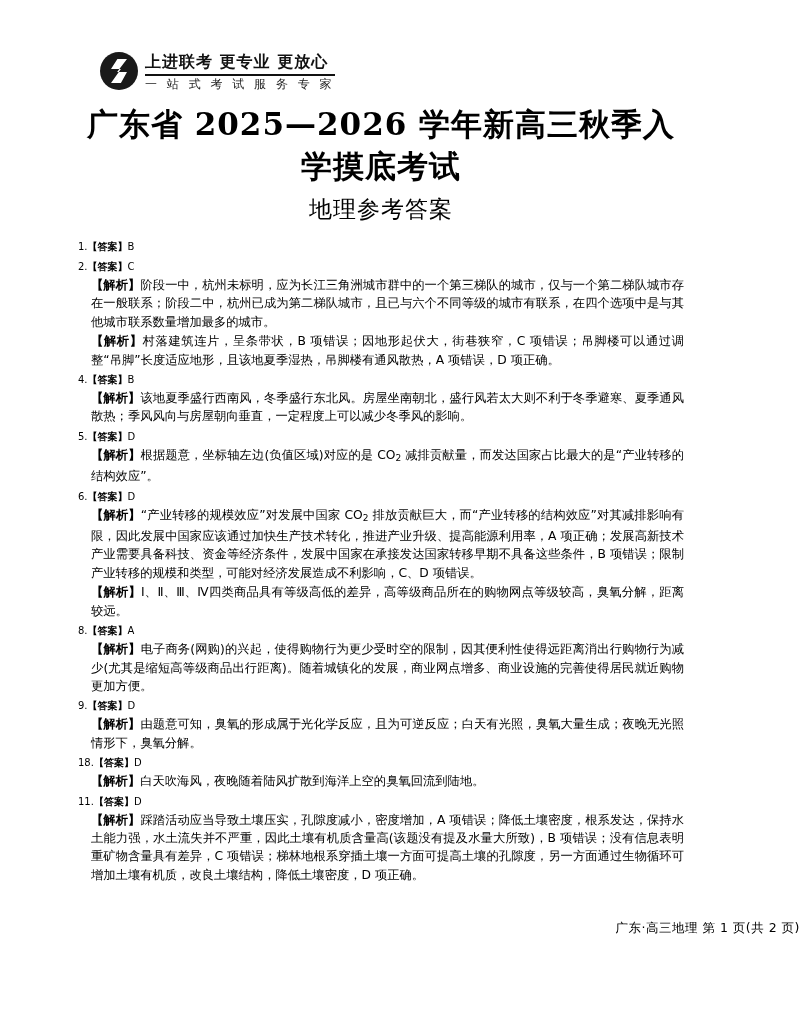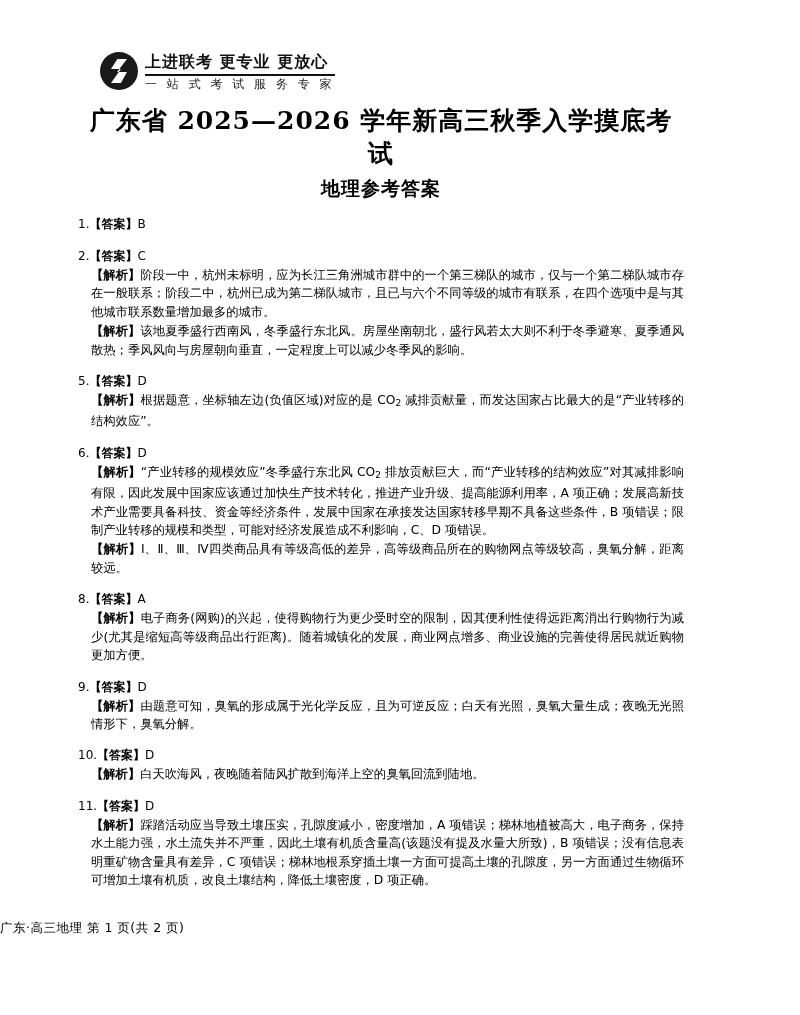--- a/index.html
+++ b/index.html
@@ -72,50 +72,49 @@
     letter-spacing: 3px;
     color: #222;
     line-height: 12px;
     white-space: nowrap;
   }
 
   
   .doc-title {
     text-align: center;
     font-family: "DejaVu Serif", "Liberation Serif", serif;
-    font-size: 25px;
+    font-size: 31px;
     font-weight: bold;
     letter-spacing: 1px;
     margin: 4px 0 6px 0;
     color: #000;
   }
   .doc-subtitle {
     text-align: center;
     font-family: "DejaVu Serif", "Liberation Serif", serif;
-    font-size: 19px;
-    font-weight: bold;
+    font-size: 23px;
+    font-weight: normal;
     letter-spacing: 1px;
     margin-bottom: 12px;
     color: #000;
   }
 
   
   .answers {
     font-size: 12.3px;
     line-height: 18.6px;
     color: #000;
   }
   .item {
     margin-bottom: 1px;
   }
   .ans-line {
     white-space: nowrap;
-    font-size: 12px;
+    font-size: 10px;
     line-height: 19px;
-    margin-top: 13px;
   }
   .exp-line {
     text-align: justify;
     text-justify: inter-ideograph;
     text-indent: 0;
     padding-left: 13px;
     font-size: 12.3px;
     line-height: 18.4px;
   }
   .lbl {
@@ -125,21 +124,21 @@
     font-size: 9px;
     vertical-align: -2px;
   }
 
   
   .footer {
     position: absolute;
     left: 0;
     right: 0;
     bottom: 78px;
-    text-align: left;
+    text-align: right;
     font-size: 12.5px;
     color: #000;
     letter-spacing: 0.5px;
   }
 </style>
 </head>
 <body>
 
 <div class="page">
 
@@ -160,56 +159,58 @@
     <div class="item">
       <div class="ans-line"><span>1.</span><span class="lbl">【答案】</span><span>B</span></div>
     </div>
 
     <div class="item">
       <div class="ans-line"><span>2.</span><span class="lbl">【答案】</span><span>C</span></div>
       <div class="exp-line"><span class="lbl">【解析】</span><span>阶段一中，杭州未标明，应为长江三角洲城市群中的一个第三梯队的城市，仅与一个第二梯队城市存在一般联系；阶段二中，杭州已成为第二梯队城市，且已与六个不同等级的城市有联系，在四个选项中是与其他城市联系数量增加最多的城市。</span></div>
     </div>
 
     <div class="item">
-    </div>
-
-    <div class="item">
+      <div class="exp-line"><span class="lbl">【解析】</span><span>村落建筑连片，呈条带状，B 项错误；因地形起伏大，街巷狭窄，C 项错误；吊脚楼可以通过调整“吊脚”长度适应地形，且该地夏季湿热，吊脚楼有通风散热，A 项错误，D 项正确。</span></div>
+    </div>
+
+    <div class="item">
+      <div class="ans-line"><span>4.</span><span class="lbl">【答案】</span><span>B</span></div>
       <div class="exp-line"><span class="lbl">【解析】</span><span>该地夏季盛行西南风，冬季盛行东北风。房屋坐南朝北，盛行风若太大则不利于冬季避寒、夏季通风散热；季风风向与房屋朝向垂直，一定程度上可以减少冬季风的影响。</span></div>
     </div>
 
     <div class="item">
       <div class="ans-line"><span>5.</span><span class="lbl">【答案】</span><span>D</span></div>
       <div class="exp-line"><span class="lbl">【解析】</span><span>根据题意，坐标轴左边(负值区域)对应的是 CO</span><sub>2</sub><span> 减排贡献量，而发达国家占比最大的是“产业转移的结构效应”。</span></div>
     </div>
 
     <div class="item">
       <div class="ans-line"><span>6.</span><span class="lbl">【答案】</span><span>D</span></div>
-      <div class="exp-line"><span class="lbl">【解析】</span><span>“产业转移的规模效应”冬季盛行东北风 CO</span><sub>2</sub><span> 排放贡献巨大，而“产业转移的结构效应”对其减排影响有限，因此发展中国家应该通过加快生产技术转化，推进产业升级、提高能源利用率，A 项正确；发展高新技术产业需要具备科技、资金等经济条件，发展中国家在承接发达国家转移早期不具备这些条件，B 项错误；限制产业转移的规模和类型，可能对经济发展造成不利影响，C、D 项错误。</span></div>
+      <div class="exp-line"><span class="lbl">【解析】</span><span>“产业转移的规模效应”对发展中国家 CO</span><sub>2</sub><span> 排放贡献巨大，而“产业转移的结构效应”对其减排影响有限，因此发展中国家应该通过加快生产技术转化，推进产业升级、提高能源利用率，A 项正确；发展高新技术产业需要具备科技、资金等经济条件，发展中国家在承接发达国家转移早期不具备这些条件，B 项错误；限制产业转移的规模和类型，可能对经济发展造成不利影响，C、D 项错误。</span></div>
     </div>
 
     <div class="item">
       <div class="exp-line"><span class="lbl">【解析】</span><span>Ⅰ、Ⅱ、Ⅲ、Ⅳ四类商品具有等级高低的差异，高等级商品所在的购物网点等级较高，臭氧分解，距离较远。</span></div>
     </div>
 
     <div class="item">
       <div class="ans-line"><span>8.</span><span class="lbl">【答案】</span><span>A</span></div>
       <div class="exp-line"><span class="lbl">【解析】</span><span>电子商务(网购)的兴起，使得购物行为更少受时空的限制，因其便利性使得远距离消出行购物行为减少(尤其是缩短高等级商品出行距离)。随着城镇化的发展，商业网点增多、商业设施的完善使得居民就近购物更加方便。</span></div>
     </div>
 
     <div class="item">
       <div class="ans-line"><span>9.</span><span class="lbl">【答案】</span><span>D</span></div>
       <div class="exp-line"><span class="lbl">【解析】</span><span>由题意可知，臭氧的形成属于光化学反应，且为可逆反应；白天有光照，臭氧大量生成；夜晚无光照情形下，臭氧分解。</span></div>
     </div>
 
     <div class="item">
-      <div class="ans-line"><span>10.</span><span class="lbl">【答案】</span><span>D</span></div>
+      <div class="ans-line"><span>18.</span><span class="lbl">【答案】</span><span>D</span></div>
       <div class="exp-line"><span class="lbl">【解析】</span><span>白天吹海风，夜晚随着陆风扩散到海洋上空的臭氧回流到陆地。</span></div>
     </div>
 
     <div class="item">
       <div class="ans-line"><span>11.</span><span class="lbl">【答案】</span><span>D</span></div>
-      <div class="exp-line"><span class="lbl">【解析】</span><span>踩踏活动应当导致土壤压实，孔隙度减小，密度增加，A 项错误；梯林地植被高大，电子商务，保持水土能力强，水土流失并不严重，因此土壤有机质含量高(该题没有提及水量大所致)，B 项错误；没有信息表明重矿物含量具有差异，C 项错误；梯林地根系穿插土壤一方面可提高土壤的孔隙度，另一方面通过生物循环可增加土壤有机质，改良土壤结构，降低土壤密度，D 项正确。</span></div>
+      <div class="exp-line"><span class="lbl">【解析】</span><span>踩踏活动应当导致土壤压实，孔隙度减小，密度增加，A 项错误；降低土壤密度，根系发达，保持水土能力强，水土流失并不严重，因此土壤有机质含量高(该题没有提及水量大所致)，B 项错误；没有信息表明重矿物含量具有差异，C 项错误；梯林地根系穿插土壤一方面可提高土壤的孔隙度，另一方面通过生物循环可增加土壤有机质，改良土壤结构，降低土壤密度，D 项正确。</span></div>
     </div>
 
   </div>
 
   <div class="footer">广东·高三地理   第 1 页(共 2 页)</div>
 </div>
 
 </body></html>

